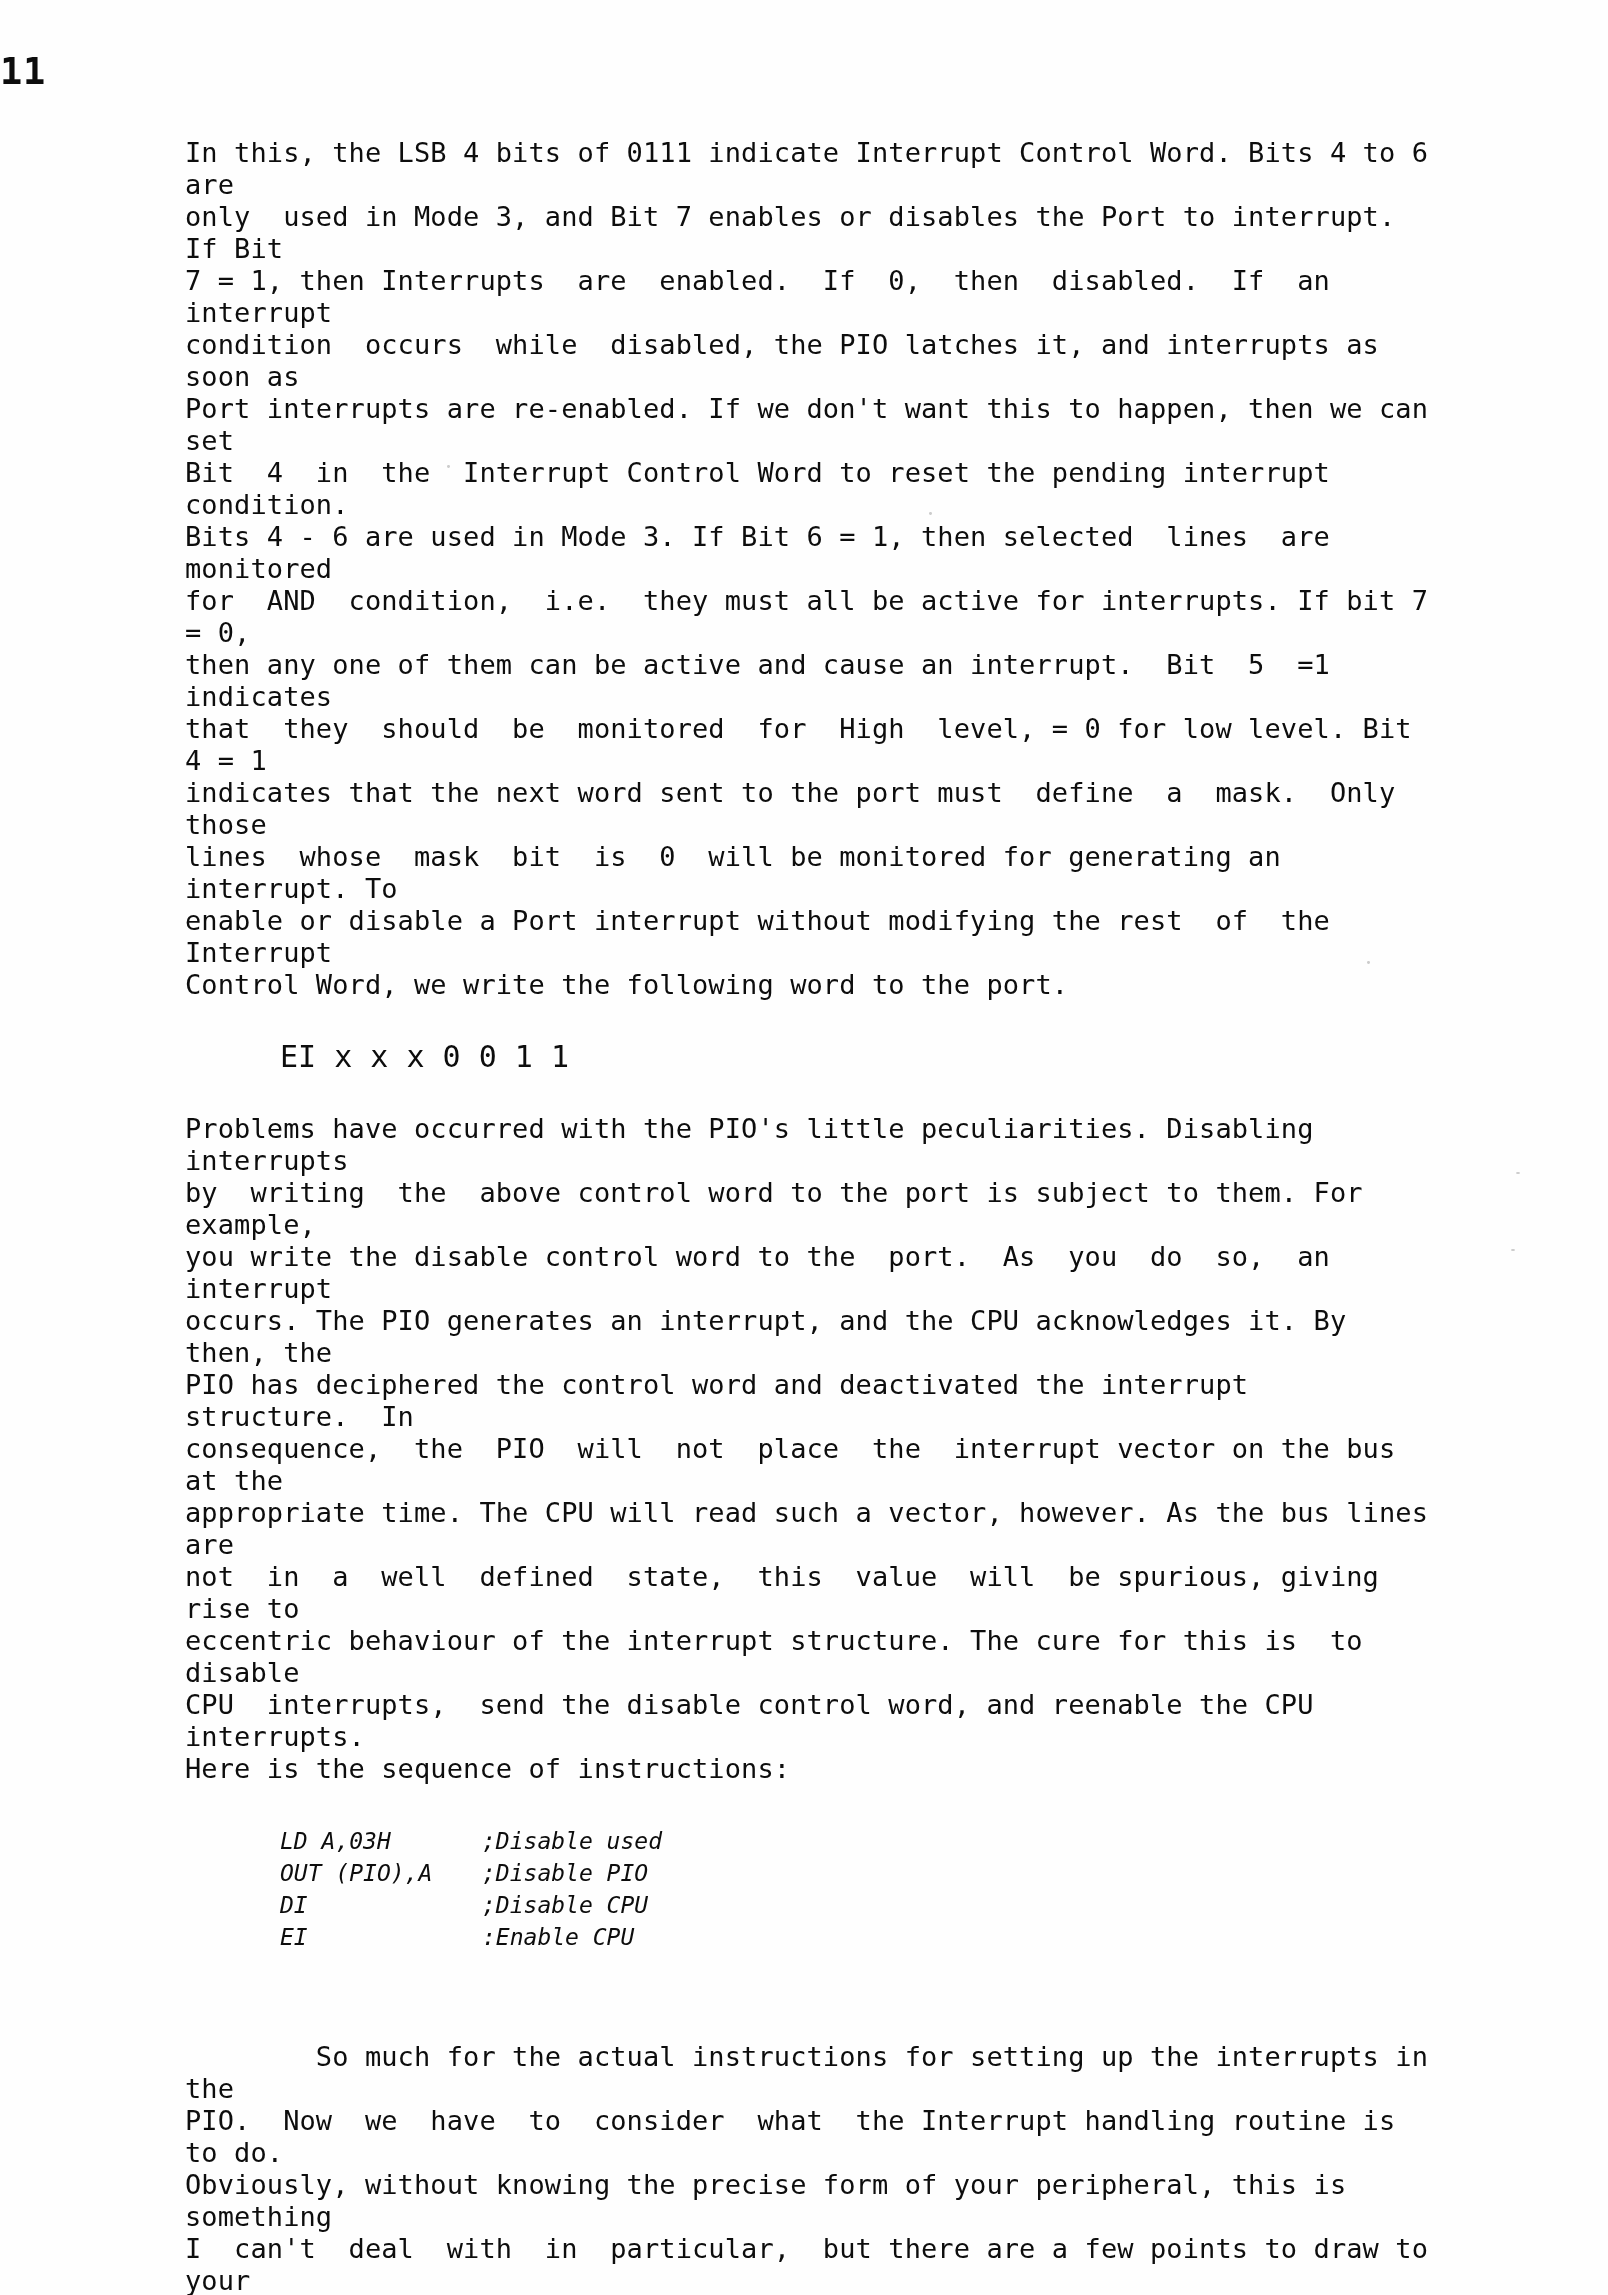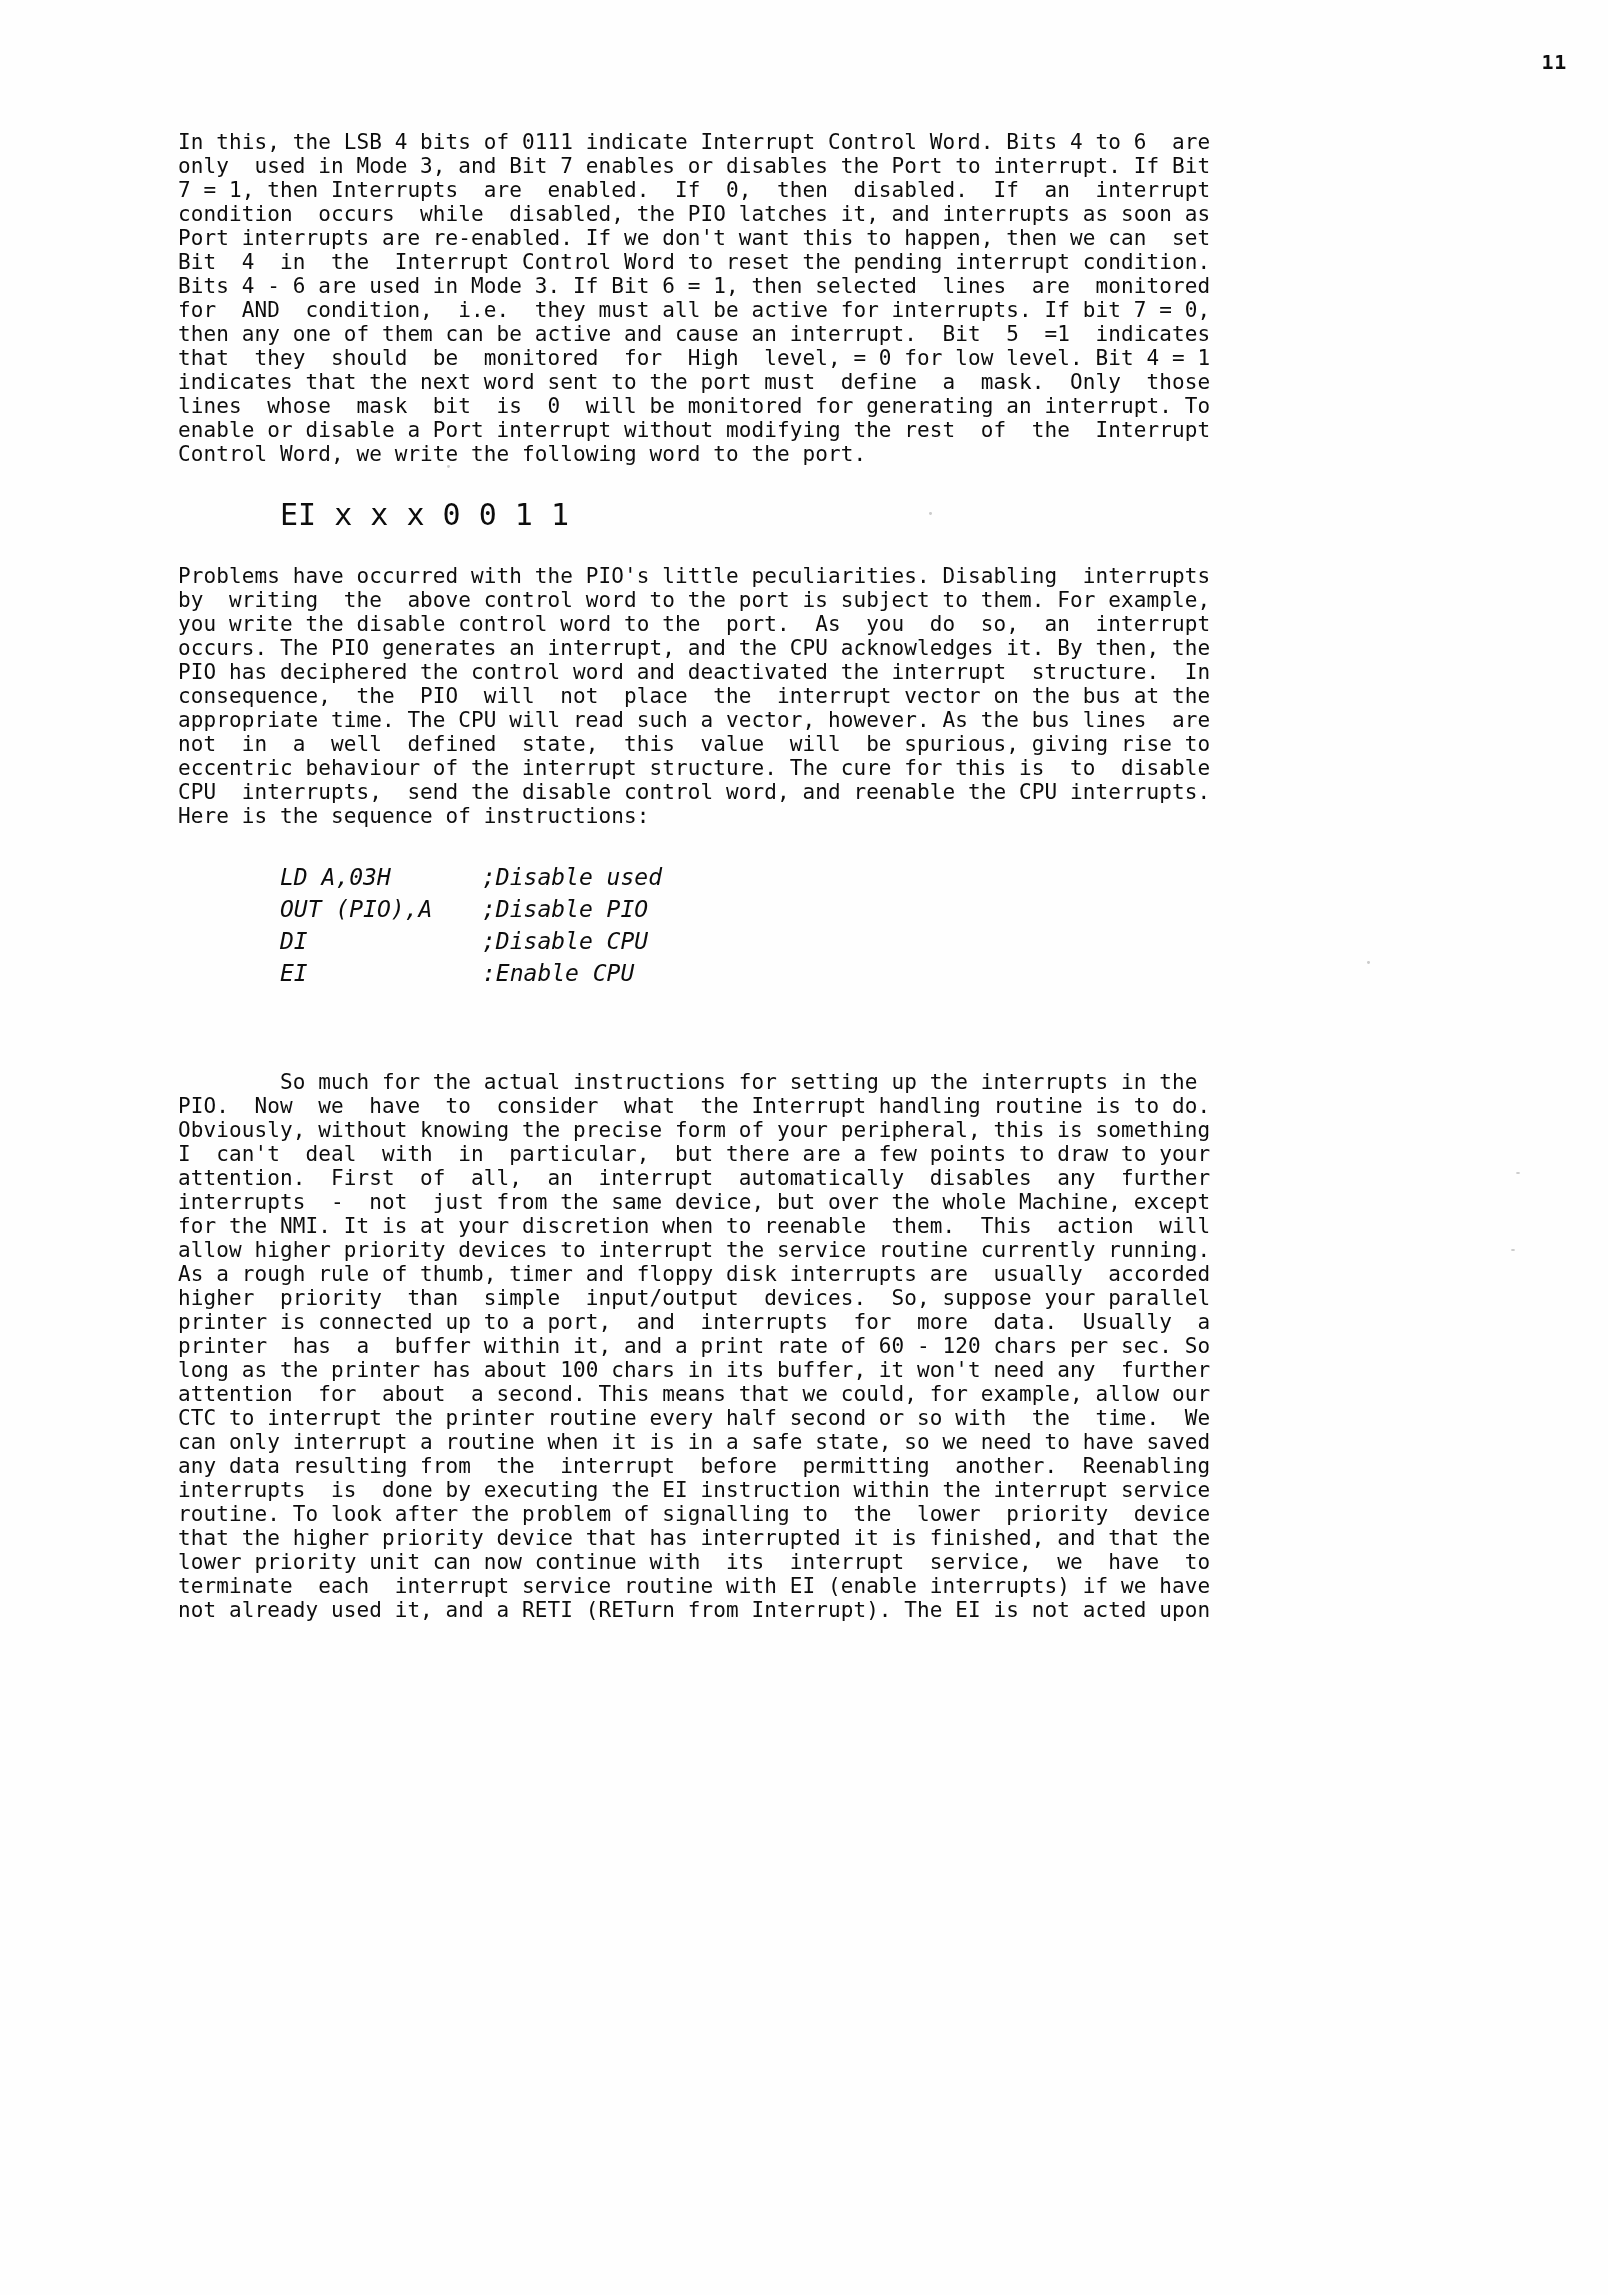--- a/index.html
+++ b/index.html
@@ -20,40 +20,40 @@
     position: absolute;
     inset: 0;
     background: #fefefe;
   }
   
   .page-number {
     position: absolute;
     top: 50px;
     left: 0;
     width: 1567px;
-    text-align: right;
-    font-size: 20px;
+    text-align: left;
+    font-size: 37px;
     font-weight: 700;
     letter-spacing: 0.7px;
     font-family: "DejaVu Sans Mono", "Liberation Mono", monospace;
   }
   
   .body-block {
     position: absolute;
     left: 177px;
     top: 129px;
     width: 1274px;
   }
   .para {
-    font-size: 21px;
-    line-height: 24px;
+    font-size: 27px;
+    line-height: 32px;
     letter-spacing: 0.1px;
     white-space: pre-wrap;
     word-spacing: 0px;
-    margin: 1px;
+    margin: 8px;
   }
   .spacer-line {
     height: 32px;
   }
   .spacer-half {
     height: 16px;
   }
   .code-table {
     border-collapse: collapse;
     margin: 0;

